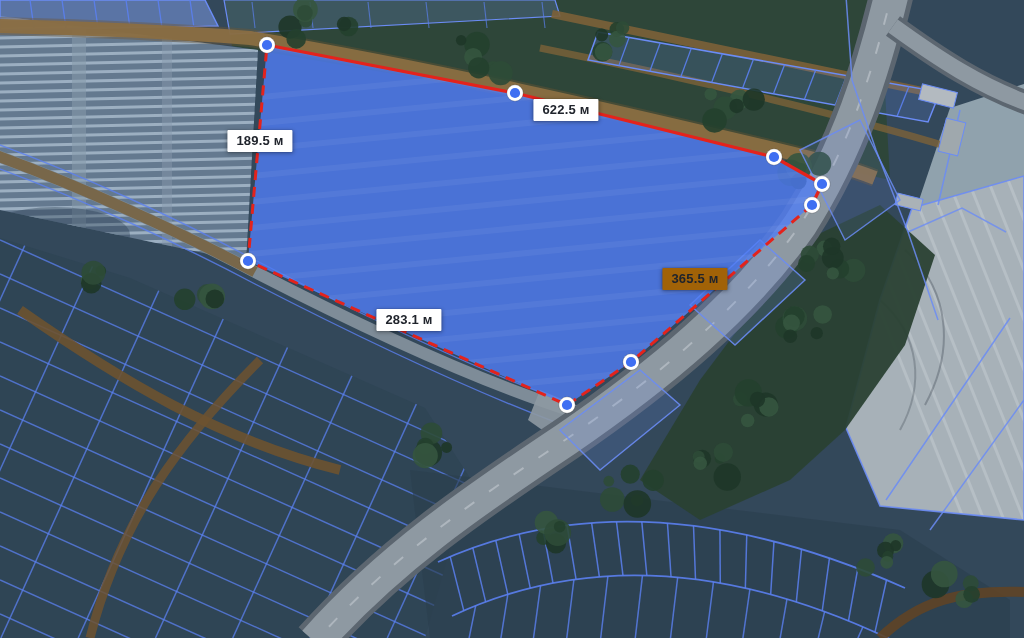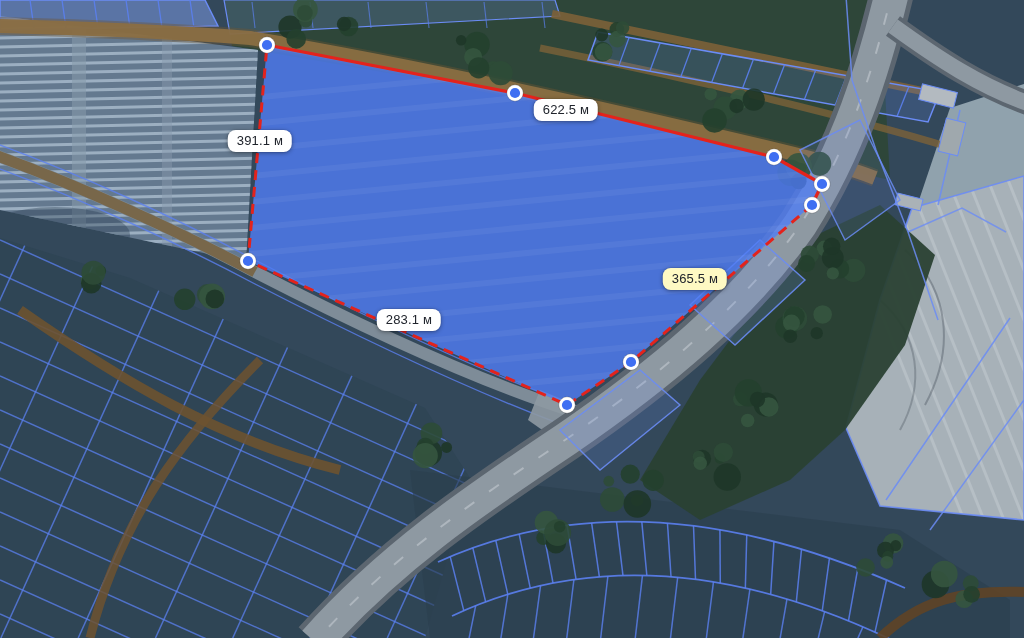--- a/index.html
+++ b/index.html
@@ -4,22 +4,22 @@
 <style>
   html,body{margin:0;padding:0;background:#1d2630;}
   #map{
     position:relative;width:1024px;height:638px;overflow:hidden;
     font-family:"Liberation Sans",sans-serif;
   }
   #scene{position:absolute;left:0;top:0;width:100%;height:100%;display:block;}
   #labels{position:absolute;left:0;top:0;width:100%;height:100%;pointer-events:none;}
   .map-label{
     position:absolute;transform:translate(-50%,-50%);
-    border-radius:8px;padding:3px 9px 4px;
-    font-size:13px;font-weight:normal;letter-spacing:.2px;white-space:nowrap;
+    border-radius:1px;padding:3px 9px 4px;
+    font-size:13px;font-weight:bold;letter-spacing:.2px;white-space:nowrap;
     box-shadow:0 1px 4px rgba(0,0,0,.38),0 0 0 1px rgba(0,0,0,.05);
   }
 </style>
 </head>
 <body>
 
 <div id="map">
   <svg id="scene" viewBox="0 0 1024 638" preserveAspectRatio="none">
     <defs>
       <clipPath id="clipSolar">
@@ -391,18 +391,18 @@
           <circle cx="567" cy="405" r="5.1" fill="#3f6ff2"></circle>
         </g>
         <g>
           <circle cx="248" cy="261" r="8.2" fill="#ffffff" stroke="rgba(0,0,0,0.25)" stroke-width="0.8"></circle>
           <circle cx="248" cy="261" r="5.1" fill="#3f6ff2"></circle>
         </g>
       </g>
   </svg>
 
   <div id="labels">
-      <div class="map-label" style="left: 260px; top: 141px; background: rgb(255, 255, 255); color: rgb(32, 36, 44);">391.1 м</div>
+      <div class="map-label" style="left: 260px; top: 141px; background: rgb(255, 255, 255); color: rgb(32, 36, 44);">189.5 м</div>
       <div class="map-label" style="left: 566px; top: 110px; background: rgb(255, 255, 255); color: rgb(32, 36, 44);">622.5 м</div>
-      <div class="map-label" style="left: 695px; top: 279px; background: #fef9c3; color: rgb(32, 36, 44);">365.5 м</div>
+      <div class="map-label" style="left: 695px; top: 279px; background: #a16207; color: rgb(32, 36, 44);">365.5 м</div>
       <div class="map-label" style="left: 409px; top: 320px; background: rgb(255, 255, 255); color: rgb(32, 36, 44);">283.1 м</div>
     </div>
 </div>
 
 </body></html>

